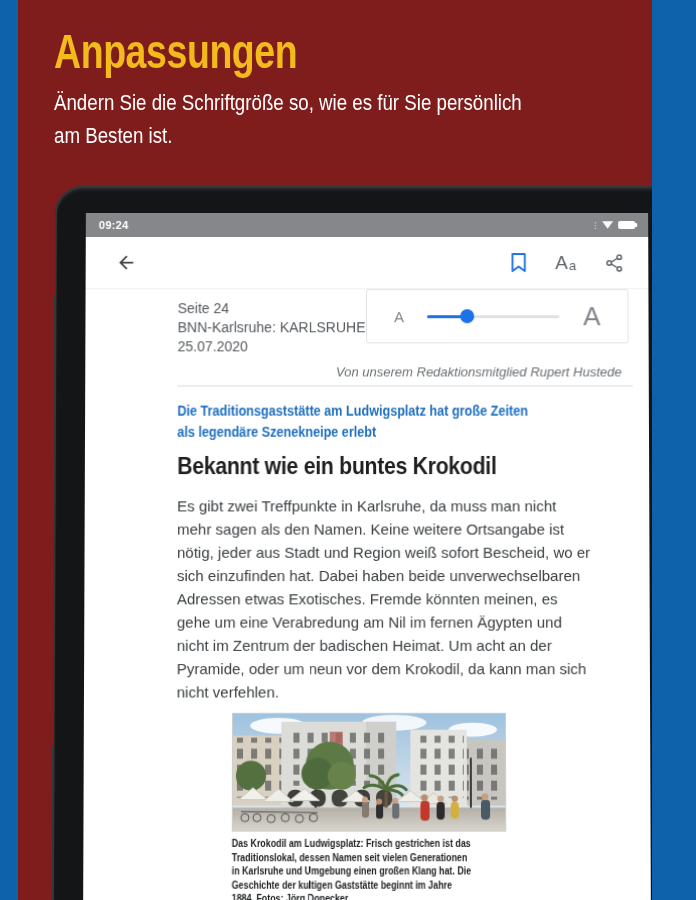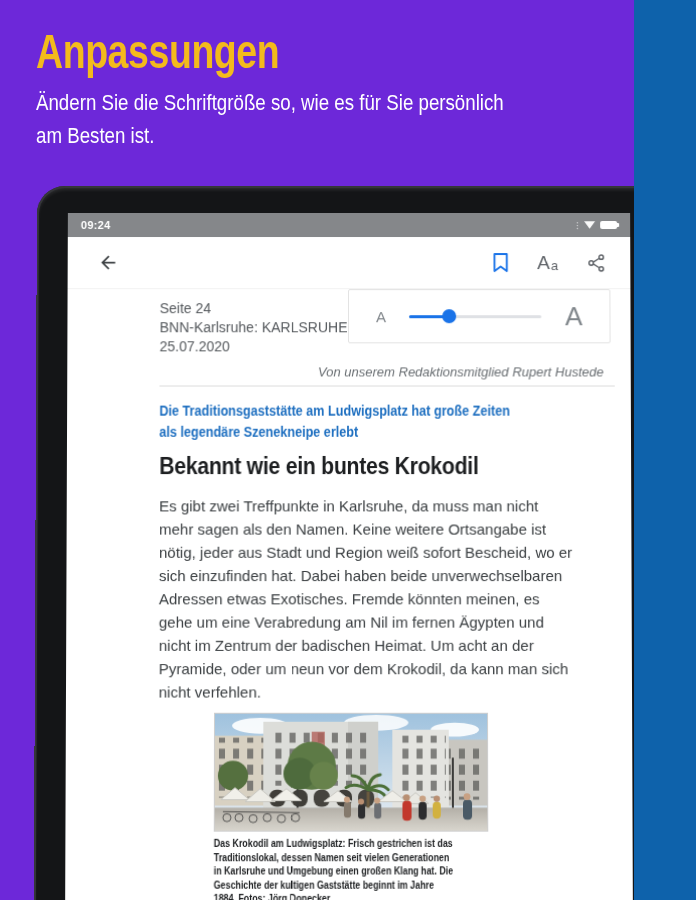--- a/index.html
+++ b/index.html
@@ -1,19 +1,19 @@
 <!DOCTYPE html>
 <html><head>
 <meta charset="utf-8">
 <style>
   * { margin:0; padding:0; box-sizing:border-box; }
   html,body { background:#0e62ab; }
   .stage {
     position:relative; width:634px; height:900px; overflow:hidden;
-    background:#6d28d9; font-family:"Liberation Sans", sans-serif;
+    background:#7f1d1d; font-family:"Liberation Sans", sans-serif;margin-left:18px;
   }
 
   
   .hero-title {
     position:absolute; left:36px; top:24px;
     font-size:48px; font-weight:bold; color:#f3ba1c;
     transform:scaleX(.78); transform-origin:0 0;
     letter-spacing:-.5px; white-space:nowrap;
   }
   .hero-sub {

